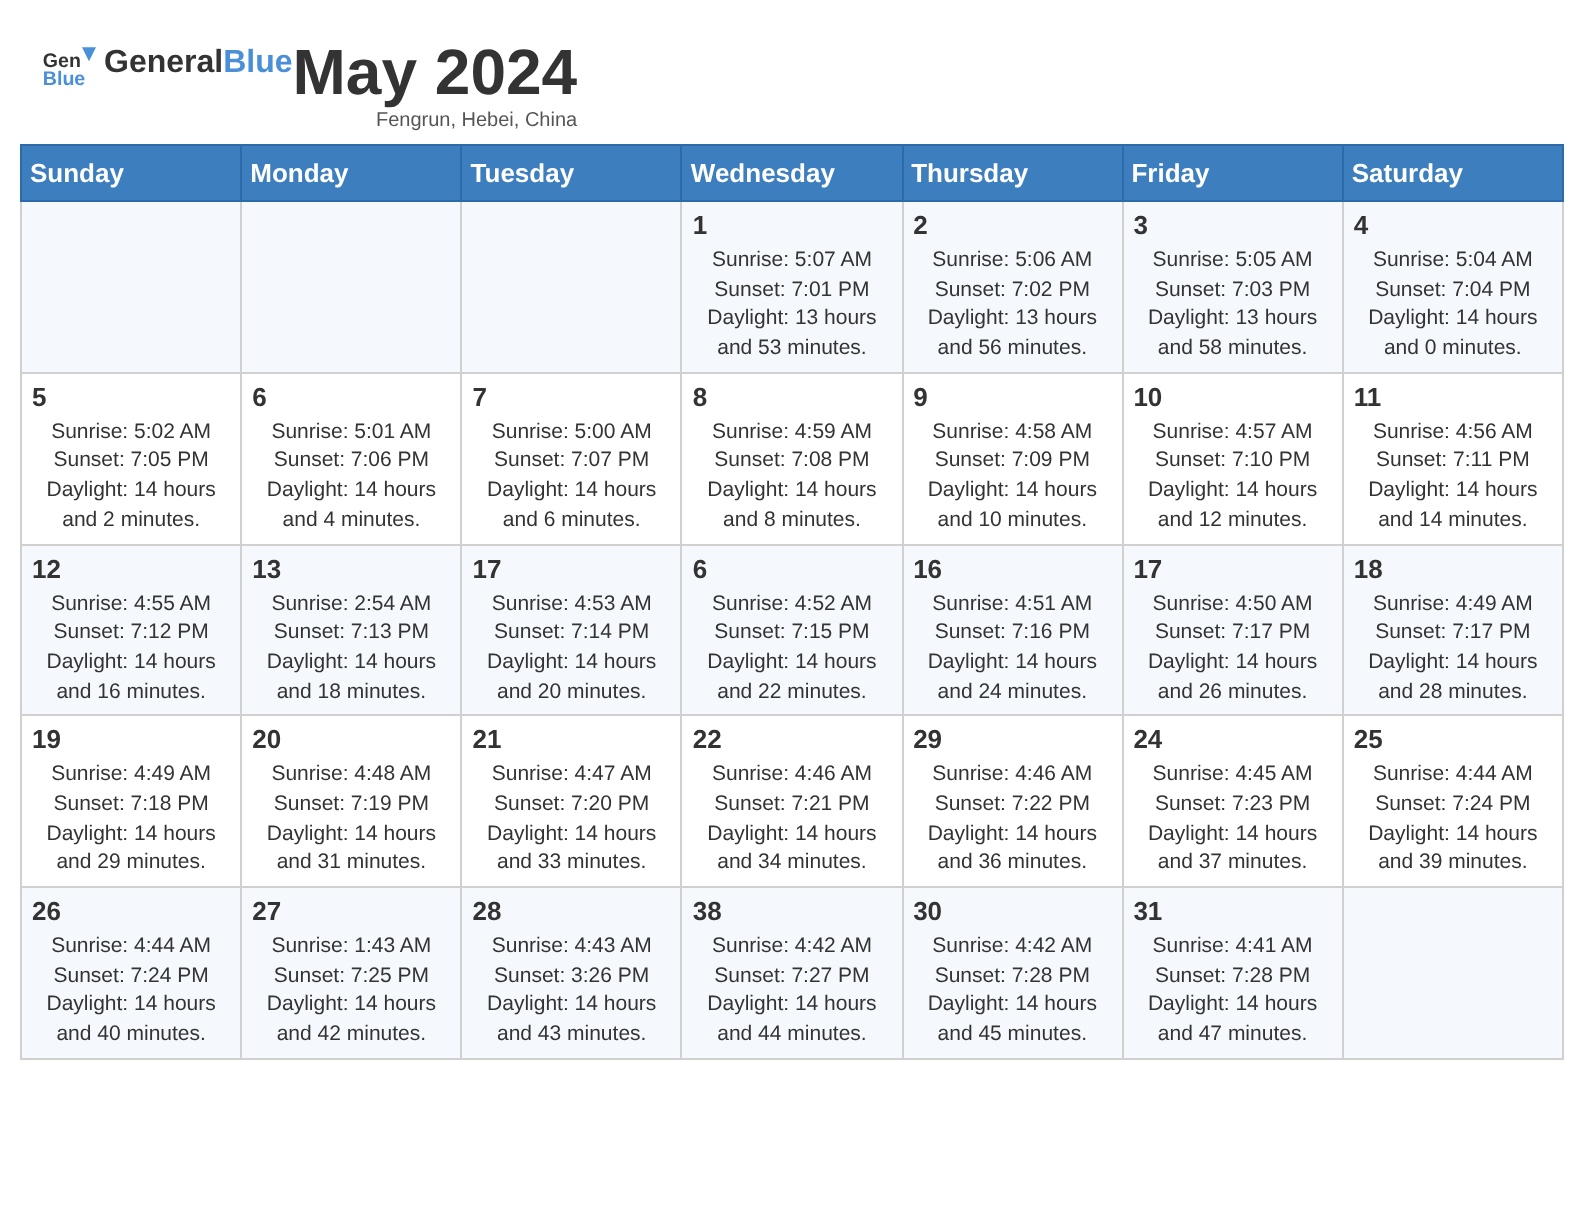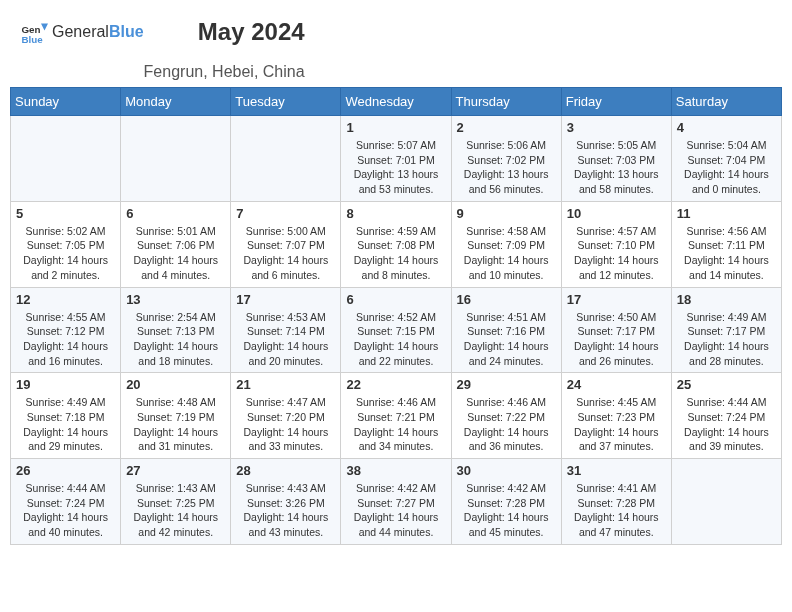--- a/index.html
+++ b/index.html
@@ -21,39 +21,38 @@
       gap: 4px;
     }
     .logo-icon {
       width: 28px;
       height: 28px;
     }
     .title-block {
       text-align: right;
     }
     .title-month {
-      font-size: 24px;
+      font-size: 32px;
       font-weight: bold;
       color: #333;
     }
     .title-location {
-      font-size: 16px;
+      font-size: 10px;
       color: #555;
-      margin-top: 17px;
     }
     table {
       width: 100%;
       border-collapse: collapse;
       table-layout: fixed;
     }
     thead th {
       background: #3d7ebf;
       color: #fff;
       font-size: 13px;
-      font-weight: normal;
+      font-weight: bold;
       padding: 6px 4px;
       text-align: left;
       border: 1px solid #2d6aaa;
     }
     tbody td {
       vertical-align: top;
       border: 1px solid #d0d0d0;
       padding: 4px 5px;
       font-size: 11px;
       color: #333;
@@ -84,21 +83,21 @@
 
 <div class="header">
   <div class="logo">
     <svg class="logo-icon" viewBox="0 0 40 40" xmlns="http://www.w3.org/2000/svg">
       <text x="2" y="22" font-size="14" font-weight="bold" fill="#333">Gen</text>
       <text x="2" y="35" font-size="14" font-weight="bold" fill="#4a90d9">Blue</text>
       <polygon points="30,8 40,8 35,18" fill="#4a90d9"></polygon>
     </svg>
     <div>
       <div style="line-height:1.1">
-        <span style="font-size:16px;font-weight:normal;color:#333;">General</span><span style="font-size:16px;font-weight:bold;color:#4a90d9;">Blue</span>
+        <span style="font-size:16px;font-weight:bold;color:#333;">General</span><span style="font-size:16px;font-weight:bold;color:#4a90d9;">Blue</span>
       </div>
     </div>
   </div>
   <div class="title-block">
     <div class="title-month">May 2024</div>
     <div class="title-location">Fengrun, Hebei, China</div>
   </div>
 </div>
 
 <table>

